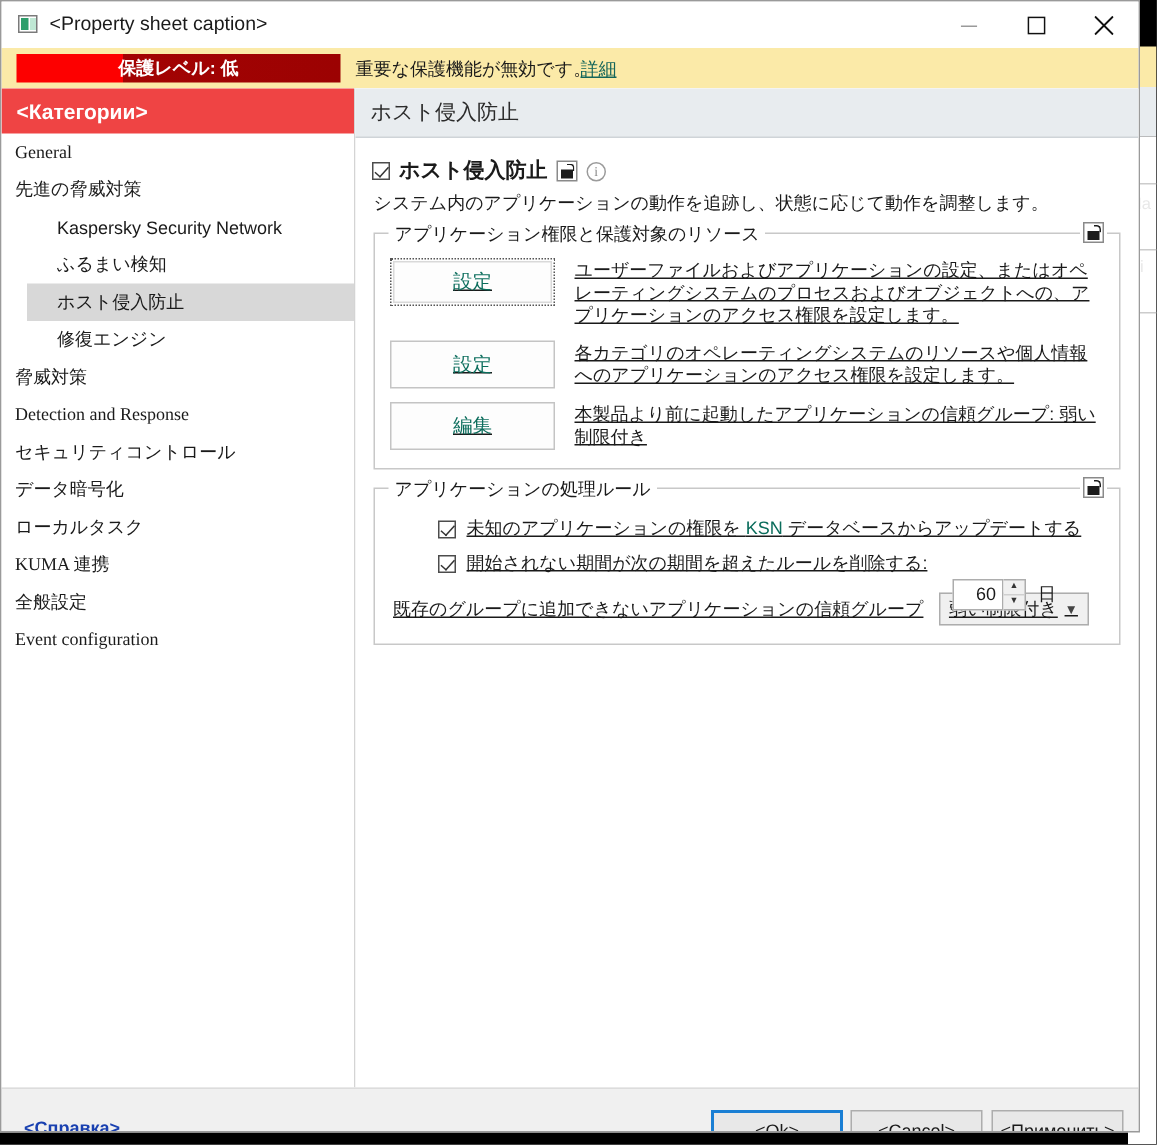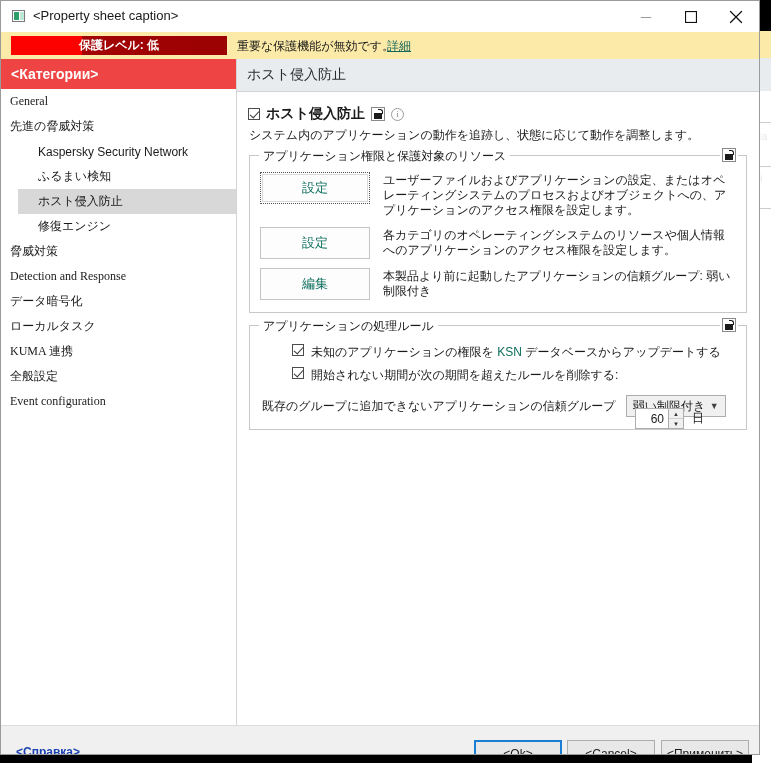--- a/index.html
+++ b/index.html
@@ -152,21 +152,21 @@
   .info-ico{
     width:13px;height:13px;border:1px solid #9b9b9b;border-radius:50%;
     display:inline-flex;align-items:center;justify-content:center;
     font-size:9px;color:#8b8b8b;font-family:"Liberation Serif",serif;
     box-sizing:border-box;flex:0 0 auto;
   }
 
   
   .group{
     position:relative;border:1px solid #c8c8c8;margin:0 0 12px 2px;
-    padding:16px 10px 10px 10px;box-sizing:border-box;
+    padding:16px 10px 10px 10px;box-sizing:border-box;text-decoration:underline;
   }
   .group > .legend{
     position:absolute;left:9px;top:-8px;background:#fff;padding:0 4px;
     font-size:12px;color:#1a1a1a;white-space:nowrap;
   }
   .group > .glock{
     position:absolute;right:8px;top:-8px;background:#fff;padding:0 2px;
     line-height:0;
   }
 
@@ -177,21 +177,21 @@
     color:#0b6d5c;font-size:13px;
     display:flex;align-items:center;justify-content:center;
     box-sizing:border-box;cursor:default;flex:0 0 auto;
   }
   .gbtn.focus{border:1px dotted #555;outline:1px solid #d9d9d9;outline-offset:-3px;}
   .btn-desc{
     font-size:12px;color:#1a1a1a;margin-left:13px;line-height:15px;
     padding-top:1px;
   }
 
-  .chk-row{display:flex;margin:2px 0 6px 2px;font-size:12px;padding-left:30px;}
+  .chk-row{display:flex;align-items:center;margin:2px 0 6px 2px;font-size:12px;padding-left:30px;}
   .chk-row .txt{margin-left:7px;}
   .ksn{color:#0b6d5c;}
 
   .spin-wrap{
     position:absolute;right:32px;display:flex;align-items:center;margin-top:41px;
   }
   .spin{
     width:34px;height:21px;border:1px solid #adadad;background:#fff;
     display:flex;align-items:center;justify-content:flex-end;
     padding-right:4px;box-sizing:border-box;font-size:12px;
@@ -295,20 +295,21 @@
       <div id="cat-header">&lt;Категории&gt;</div>
       <div id="nav-list">
           <div class="nav-item lvl0">General</div>
           <div class="nav-item lvl0">先進の脅威対策</div>
           <div class="nav-item lvl1">Kaspersky Security Network</div>
           <div class="nav-item lvl1">ふるまい検知</div>
           <div class="nav-item lvl1 sel">ホスト侵入防止</div>
           <div class="nav-item lvl1">修復エンジン</div>
           <div class="nav-item lvl0">脅威対策</div>
           <div class="nav-item lvl0">Detection and Response</div>
+          <div class="nav-item lvl0">セキュリティコントロール</div>
           <div class="nav-item lvl0">データ暗号化</div>
           <div class="nav-item lvl0">ローカルタスク</div>
           <div class="nav-item lvl0">KUMA 連携</div>
           <div class="nav-item lvl0">全般設定</div>
           <div class="nav-item lvl0">Event configuration</div>
         </div>
     </div>
 
     <div id="content">
       <div id="content-head">ホスト侵入防止</div>

